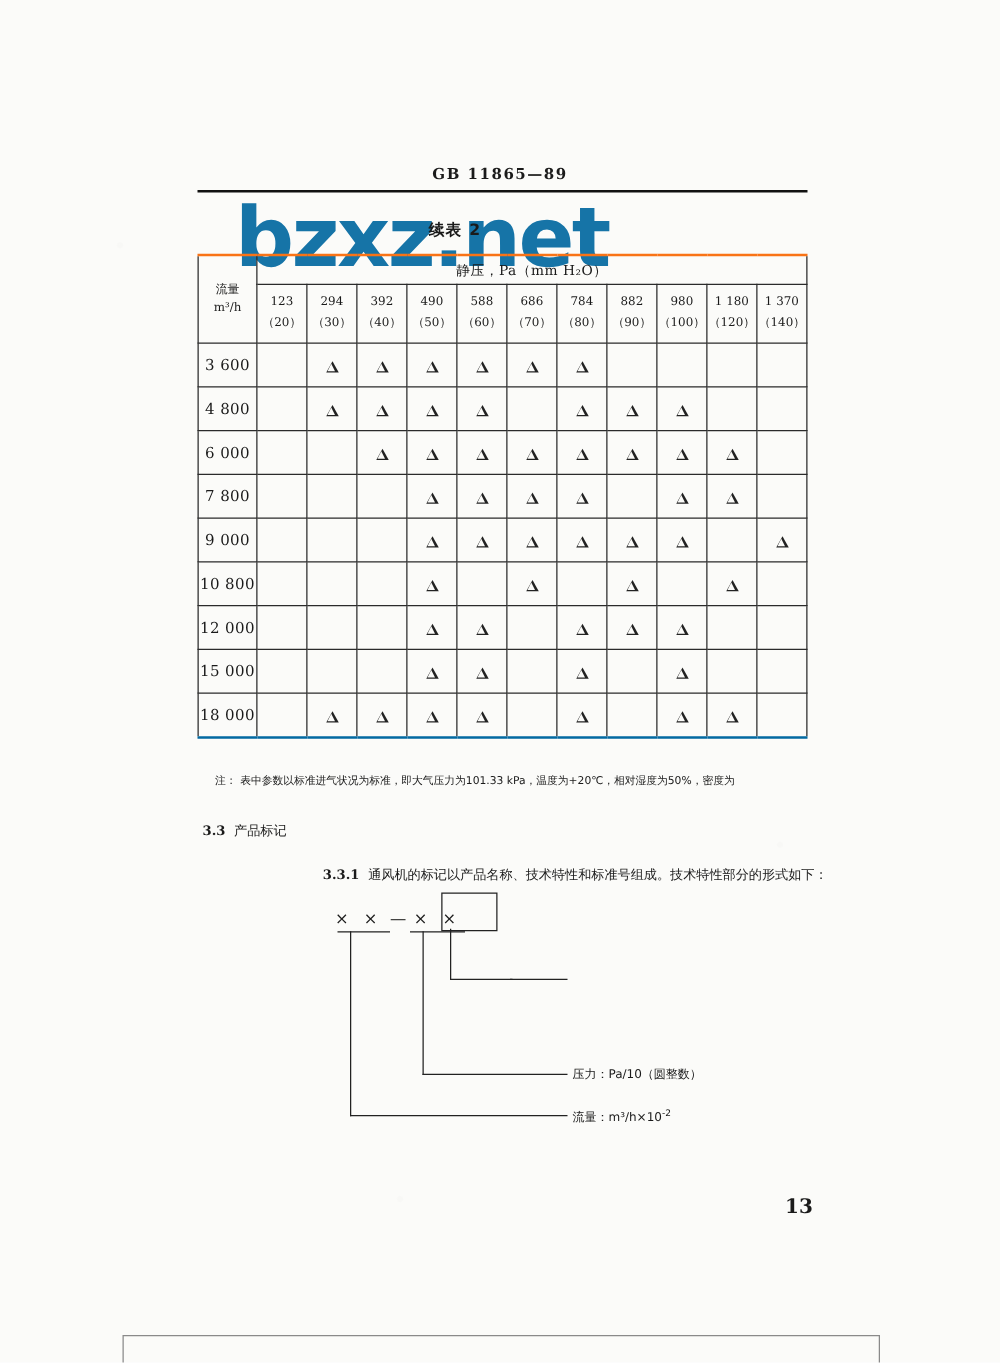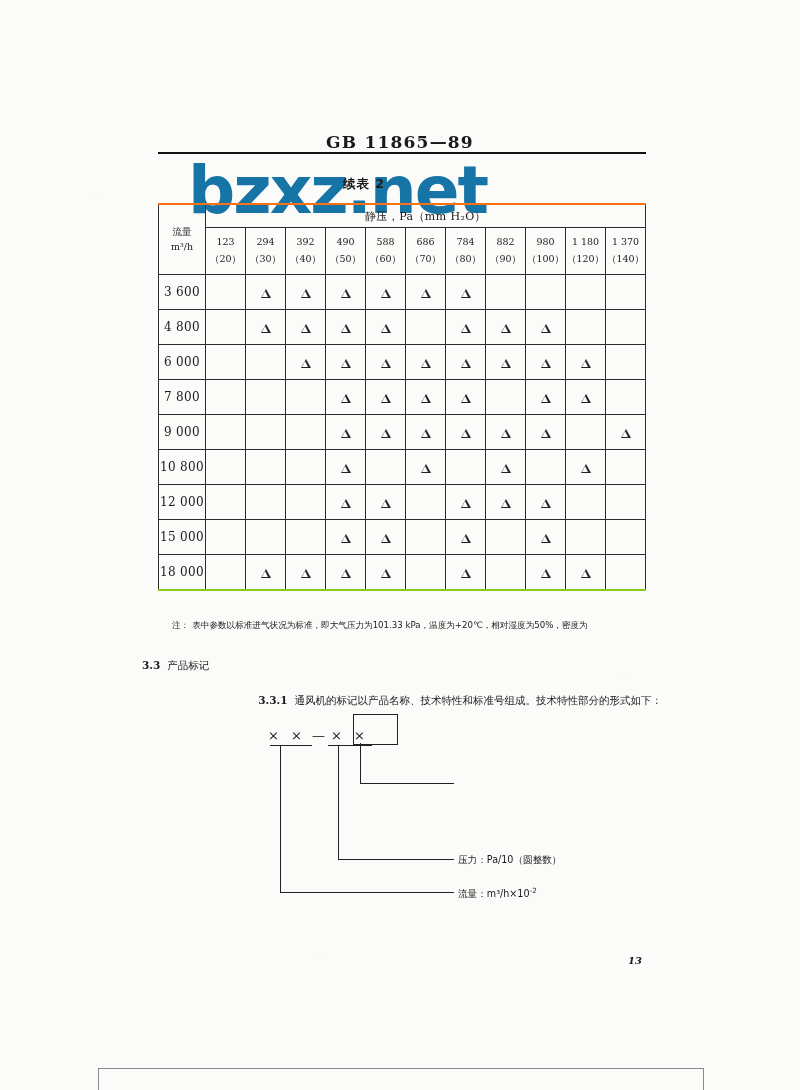--- a/index.html
+++ b/index.html
@@ -36,21 +36,21 @@
     user-select:none;
     z-index:1;
   }
   .content { position:relative; z-index:2; }
 
   .std-no {
     position:absolute; left:0; top:132px; width:800px;
     text-align:center;
     font-family:"DejaVu Serif", serif;
     font-weight:bold;
-    font-size:17px;
+    font-size:12px;
     letter-spacing:1.2px;
   }
   .rule-top {
     position:absolute; left:158px; top:152px; width:488px; height:2px;
     background:#111;
   }
   .cont-title {
     position:absolute; left:0; top:176px; width:728px;
     text-align:center;
     font-size:12.5px;
@@ -68,21 +68,21 @@
     font-family:"DejaVu Serif", serif;
   }
   table.data td, table.data th {
     border:1px solid #2b2b2b;
     text-align:center;
     vertical-align:middle;
     font-weight:normal;
     padding:0;
   }
   table.data .outer-top { border-top:2px solid #f97316; }
-  table.data .outer-bot { border-bottom:2px solid #84cc16; }
+  table.data .outer-bot { border-bottom:2px solid #0369a1; }
   .hdr-span {
     height:22px;
     font-size:11px;
     letter-spacing:.4px;
     border-left:1px solid #2b2b2b;
   }
   .corner {
     width:46px;
     font-size:9.5px;
     line-height:1.55;
@@ -136,21 +136,21 @@
 
   
   .sec {
     position:absolute; left:142px; width:520px;
     font-family:"DejaVu Sans", sans-serif;
     font-size:10.5px;
     line-height:1.6;
   }
   .sec.s33  { top:657px; }
   .sec.s331 { top:692px;text-align:right; }
-  .sec .num { font-weight:bold; margin-right:7px; font-family:"DejaVu Serif", serif; }
+  .sec .num { font-weight:bold; margin-right:7px; font-family:"DejaVu Serif", serif;margin-left:20px; }
 
   
   .diagram { position:absolute; left:250px; top:712px; width:420px; height:215px; }
   .code-row {
     position:absolute; left:18px; top:16px;
     font-family:"DejaVu Serif", serif;
     font-size:13px;
     letter-spacing:4px;
     white-space:nowrap;
   }
@@ -178,23 +178,22 @@
   .ann { position:absolute; font-family:"DejaVu Sans", sans-serif; font-size:9.6px; line-height:1.62; white-space:nowrap; }
   .ann-motor { left:208px; top:63px; }
   .ann-motor .sub { display:block; padding-left:34px; }
   .ann-press { left:208px; top:140px; }
   .ann-flow  { left:208px; top:173px; }
   .sup { font-size:7.2px; vertical-align:super; }
 
   .pageno {
     position:absolute; left:628px; top:955px;
     font-family:"DejaVu Serif", serif;
-    font-size:10px;
+    font-size:16px;
     font-weight:bold;
-    font-style:italic;
   }
   .bottom-box {
     position:absolute; left:98px; top:1068px; width:604px; height:40px;
     border:1px solid #8a8a8a;
     background:transparent;
   }
 </style>
 </head>
 <body>
 

